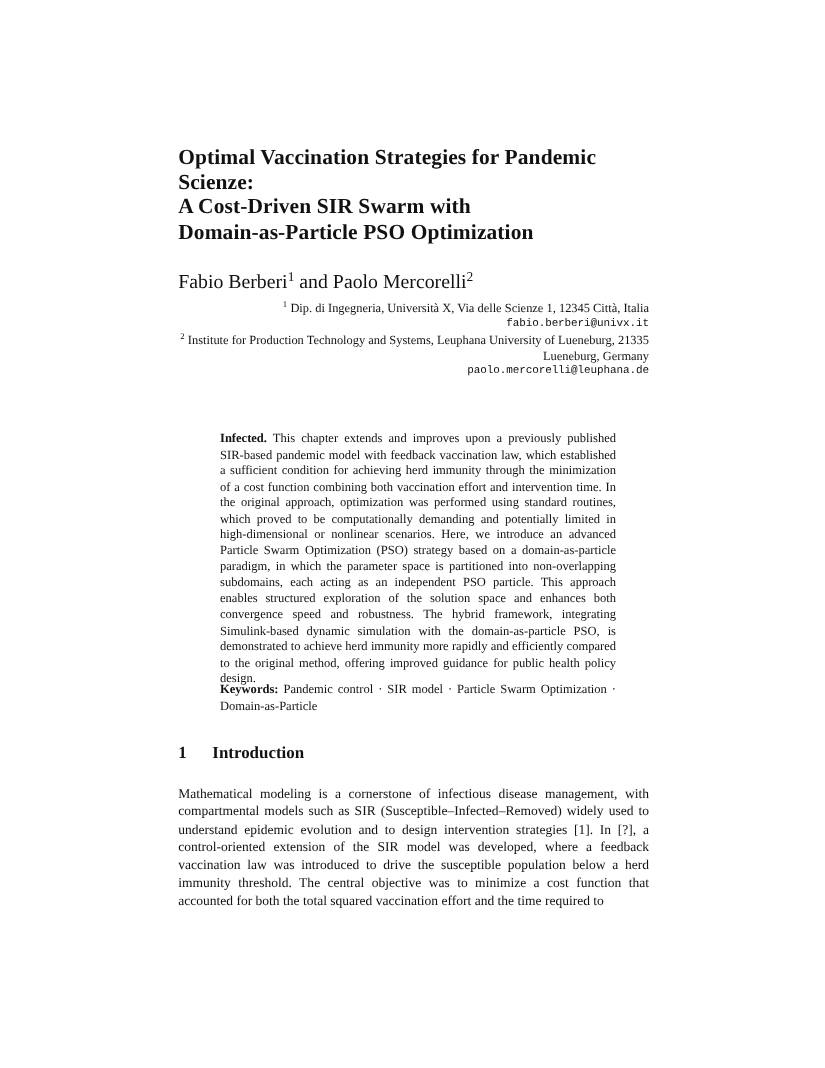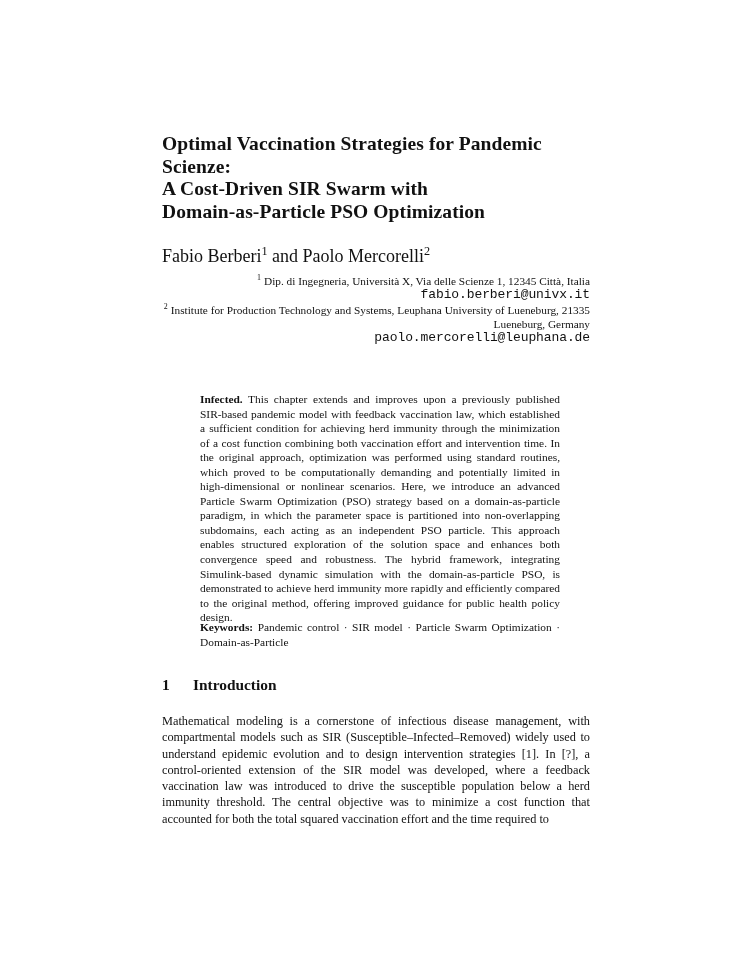--- a/index.html
+++ b/index.html
@@ -71,21 +71,21 @@
     white-space: normal;
   }
   .aff-marker {
     font-size: 0.7em;
     vertical-align: super;
     line-height: 0;
     margin-right: 3px;
   }
   .email {
     font-family: "Liberation Mono", "DejaVu Sans Mono", monospace;
-    font-size: 13px;
+    font-size: 10px;
     letter-spacing: -0.1px;
   }
 
   
   .abstract {
     position: absolute;
     left: 200px;
     top: 392px;
     width: 360px;
     font-size: 11.4px;

